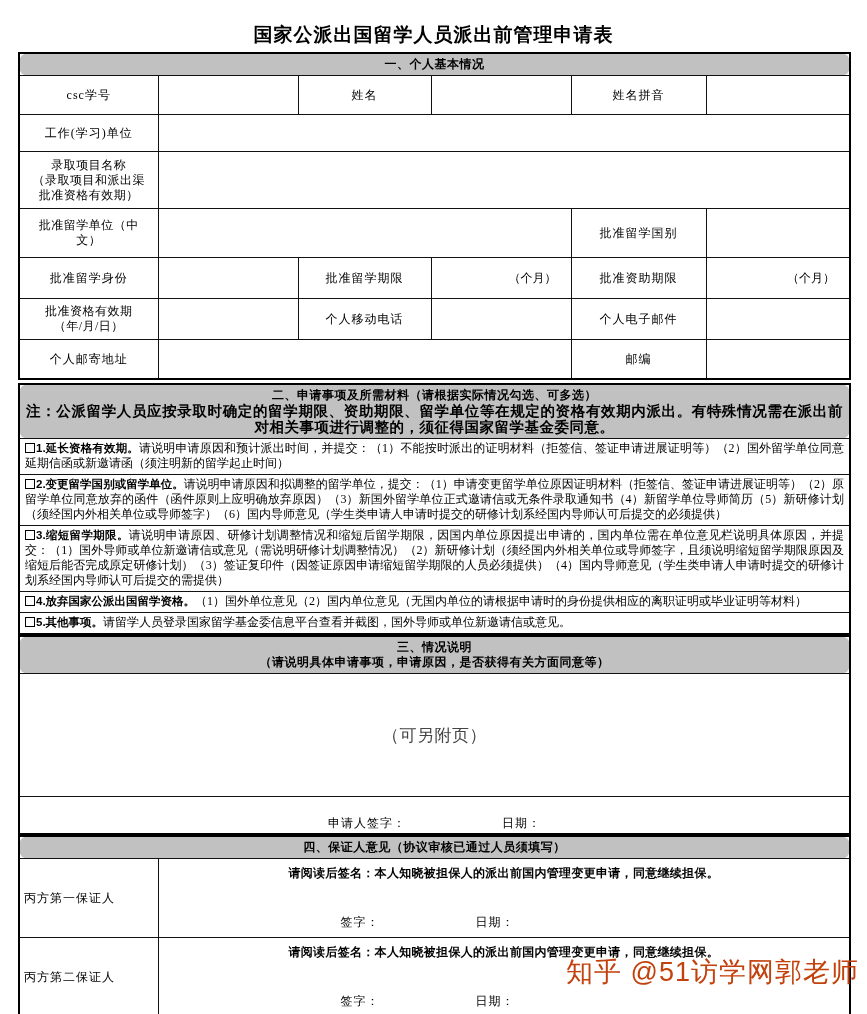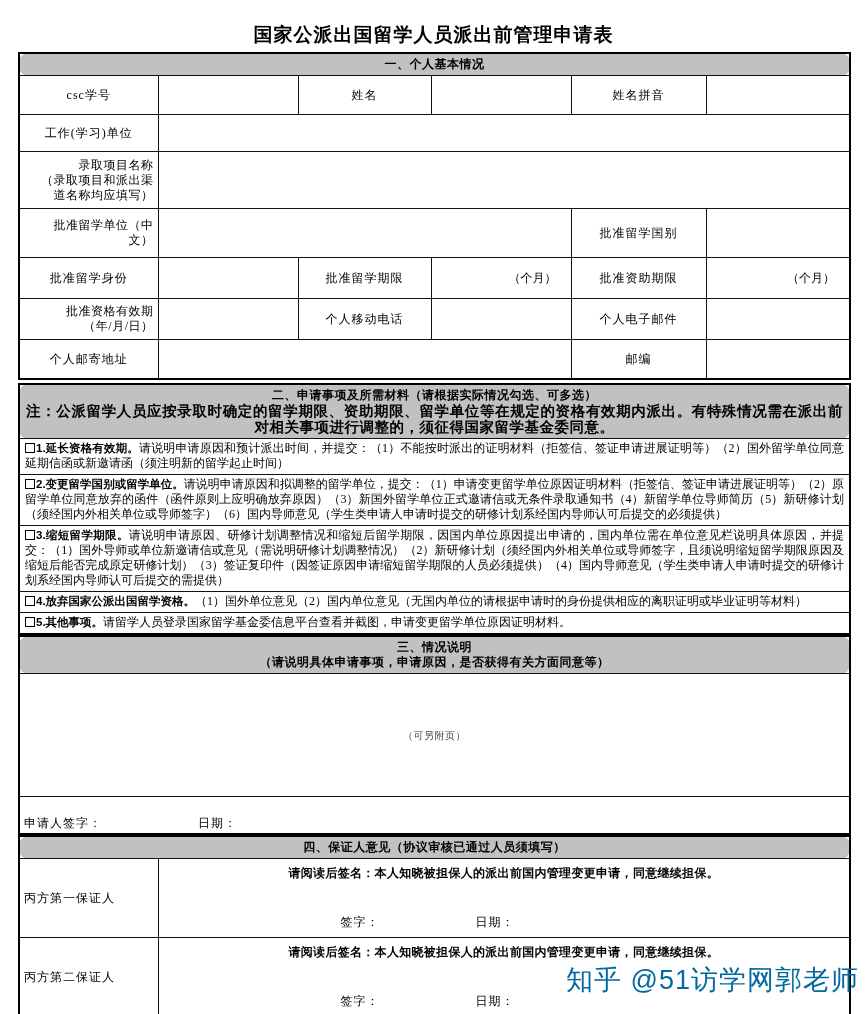--- a/index.html
+++ b/index.html
@@ -66,21 +66,21 @@
     display: block;
     text-align: justify;
     text-align-last: center;
     line-height: 16px;
   }
   .lbl {
     text-align: center;
     letter-spacing: 1px;
     font-size: 12px;
   }
-  .lbl-small { font-size: 11.5px; letter-spacing: 0.5px; text-align: right; }
+  .lbl-small { font-size: 11.5px; letter-spacing: 0.5px; }
   .val { }
   .right { text-align: right; padding-right: 14px !important; }
 
   td.item {
     font-size: 11.5px;
     line-height: 16.5px;
     text-align: justify;
     padding: 2px 5px 3px 5px !important;
     vertical-align: top;
   }
@@ -92,32 +92,32 @@
   .cbx {
     display: inline-block;
     width: 8px;
     height: 8px;
     border: 1.3px solid #000;
     margin-right: 1px;
     vertical-align: -1px;
   }
   .attach {
     text-align: center;
-    font-size: 10px;
+    font-size: 17px;
     color: #444;
     letter-spacing: 0.5px;
   }
   .explain-area { height: 118px; vertical-align: top; }
   .sign-row {
     height: 30px;
     vertical-align: middle;
   }
   .sign-inner {
     display: flex;
-    justify-content: flex-start;
+    justify-content: center;
     gap: 96px;
     font-size: 12px;
     letter-spacing: 1px;
     padding-top: 6px;
     margin-top: 11px;
   }
   .guar-label {
     font-size: 12px;
     letter-spacing: 1px;
   }
@@ -138,23 +138,23 @@
     display: flex;
     gap: 96px;
     font-size: 12px;
     letter-spacing: 1px;
     margin-top: 34px;
     margin-left: 176px;
   }
   .watermark {
     position: absolute;
     right: 8px;
-    bottom: 16px;
+    bottom: 24px;
     font-size: 27px;
-    color: #0369a1;
+    color: #c2410c;
     font-family: "Liberation Sans", "DejaVu Sans", sans-serif;
     letter-spacing: 1px;
     white-space: nowrap;
     pointer-events: none;
     z-index: 5;
   }
 </style>
 </head>
 <body>
 
@@ -188,21 +188,21 @@
 
       <tr>
         <td class="lbl outer-left" style="height:32px">工作(学习)单位</td>
         <td class="val outer-right" colspan="5"></td>
       </tr>
 
       <tr>
         <td class="lbl lbl-small outer-left" style="height:52px">
           <div>录取项目名称</div>
           <div>（录取项目和派出渠</div>
-          <div>道名称均应填写）</div>
+          <div>批准资格有效期）</div>
         </td>
         <td class="val outer-right" colspan="5"></td>
       </tr>
 
       <tr>
         <td class="lbl lbl-small outer-left" style="height:44px">
           <div>批准留学单位（中</div>
           <div>文）</div>
         </td>
         <td class="val" colspan="3"></td>
@@ -272,21 +272,21 @@
       </tr>
 
       <tr>
         <td class="item outer-left outer-right">
           <span class="cbx"></span><b>4.放弃国家公派出国留学资格。</b><span>（1）国外单位意见（2）国内单位意见（无国内单位的请根据申请时的身份提供相应的离职证明或毕业证明等材料）</span>
         </td>
       </tr>
 
       <tr>
         <td class="item outer-left outer-right outer-bottom">
-          <span class="cbx"></span><b>5.其他事项。</b><span>请留学人员登录国家留学基金委信息平台查看并截图，申请变更留学单位原因证明材料。</span>
+          <span class="cbx"></span><b>5.其他事项。</b><span>请留学人员登录国家留学基金委信息平台查看并截图，国外导师或单位新邀请信或意见。</span>
         </td>
       </tr>
     </tbody>
   </table>
 
   <table class="form">
     <colgroup>
         <col style="width:831px">
       </colgroup>
     <tbody>

